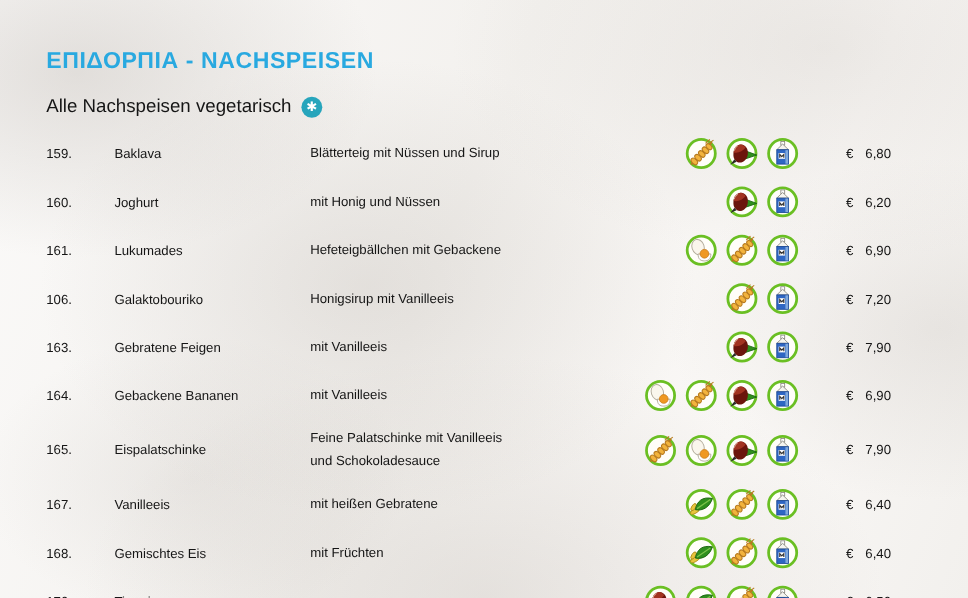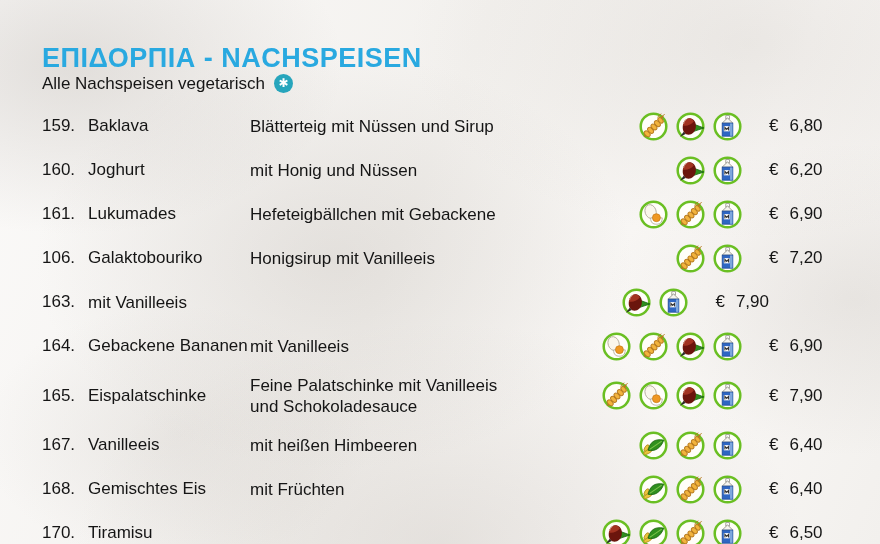--- a/index.html
+++ b/index.html
@@ -12,38 +12,39 @@
       radial-gradient(420px 260px at 8% 12%, rgba(180,173,166,.35), transparent 65%),
       radial-gradient(520px 300px at 85% 8%, rgba(190,184,177,.25), transparent 65%),
       radial-gradient(460px 320px at 38% 48%, rgba(183,176,169,.28), transparent 65%),
       radial-gradient(380px 240px at 97% 55%, rgba(180,173,166,.22), transparent 65%),
       radial-gradient(300px 200px at 20% 80%, rgba(183,176,169,.2), transparent 65%),
       radial-gradient(560px 340px at 50% 100%, rgba(186,179,172,.3), transparent 65%),
       linear-gradient(112deg,#fbfaf9,#f3f1ee 45%,#faf8f6 75%,#f2f0ed);
   }
   .page{padding:44px 35px 0 42px;box-sizing:border-box;width:880px;height:544px;}
   h1.title{
-    margin:0;font-size:27px;font-weight:bold;letter-spacing:.5px;line-height:1.1;
+    margin:0;font-size:21px;font-weight:bold;letter-spacing:.5px;line-height:1.1;
   }
   .subtitle-row{
-    display:flex;align-items:center;gap:9px;font-size:17px;
+    margin-top:20px;display:flex;align-items:center;gap:9px;font-size:17px;
   }
   .veg-badge{
     display:inline-flex;width:19px;height:19px;border-radius:50%;
     align-items:center;justify-content:center;color:#fff;font-size:12px;line-height:1;
     padding-bottom:1px;box-sizing:border-box;
   }
   .menu-list{margin-top:17px;}
   .row{
     display:grid;
     grid-template-columns:46px 162px 1fr auto 76px;
     align-items:center;
     min-height:25px;
     margin-bottom:13px;
-    font-size:17px;
+    font-size:12px;
+    gap:16px;
   }
   .num{font-weight:normal;}
   .name{font-weight:normal;white-space:nowrap;}
   .desc{white-space:pre-line;line-height:21px;}
   .icons{display:flex;gap:6px;justify-content:flex-end;align-items:center;margin-right:26px;}
   .icons .al-icon{width:31px;height:31px;display:inline-block;}
   .icons svg{width:31px;height:31px;display:block;overflow:visible;}
   .price{display:flex;gap:11px;white-space:nowrap;}
 </style>
 </head>
@@ -218,20 +219,21 @@
           </span>
         </span>
     <span class="price">
       <span class="euro">€</span>
       <span class="amount">7,20</span>
     </span>
   </div>
 
   <div class="row">
     <span class="num">163.</span>
+    <span class="name">Gebratene Feigen</span>
     <span class="desc">mit Vanilleeis</span>
     <span class="icons">
           <span class="al-icon">
             <svg viewBox="0 0 32 32">
               <circle cx="16" cy="16" r="13.2" fill="#fffef9" stroke="#6abf23" stroke-width="2.6"></circle>
      <polygon points="19,13.5 30,17.5 19.5,21" fill="#2f8f1d" stroke="#17640e" stroke-width="0.8"></polygon>
      <path d="M15,7.5 C20,8 22,12 21.5,16.5 C21,21.5 17.5,24.5 14,24.5 C10.5,24.5 7.5,21 8,16 C8.5,11 10.5,8 15,7.5 Z" fill="#6b150d"></path>
      <path d="M15,7.5 C11,8 8.6,11 8.2,15 C12,16.2 17,14 19.5,10.5 C18.3,8.8 16.8,7.7 15,7.5 Z" fill="#a23321"></path>
      <path d="M12,8.6 C10.2,9.8 9.2,11.6 8.8,13.4" stroke="#d8a08e" stroke-width="1" fill="none"></path>
      <polygon points="9,21.5 5,26.5 11,23.8" fill="#2a2a2a"></polygon>
@@ -364,21 +366,21 @@
         </span>
     <span class="price">
       <span class="euro">€</span>
       <span class="amount">7,90</span>
     </span>
   </div>
 
   <div class="row">
     <span class="num">167.</span>
     <span class="name">Vanilleeis</span>
-    <span class="desc">mit heißen Himbeeren</span>
+    <span class="desc">mit heißen Gebratene</span>
     <span class="icons">
           <span class="al-icon">
             <svg viewBox="0 0 32 32">
               <circle cx="16" cy="16" r="13.2" fill="#fffef9" stroke="#6abf23" stroke-width="2.6"></circle>
      <ellipse cx="10" cy="22.5" rx="4.6" ry="2" transform="rotate(-28 10 22.5)" fill="#e9c43c" stroke="#b08e1d" stroke-width="0.8"></ellipse>
      <ellipse cx="8.8" cy="18.6" rx="3.8" ry="1.8" transform="rotate(-58 8.8 18.6)" fill="#e9c43c" stroke="#b08e1d" stroke-width="0.8"></ellipse>
      <path d="M10.5,21 C12,13 17,8.5 26.5,10.5 C24,18 18,22.5 10.5,21 Z" fill="#2f8f1d" stroke="#1c660f" stroke-width="0.9"></path>
      <path d="M12,20 L24.5,11.5" stroke="#7cc24a" stroke-width="1.2" fill="none"></path>
             </svg>
           </span>

